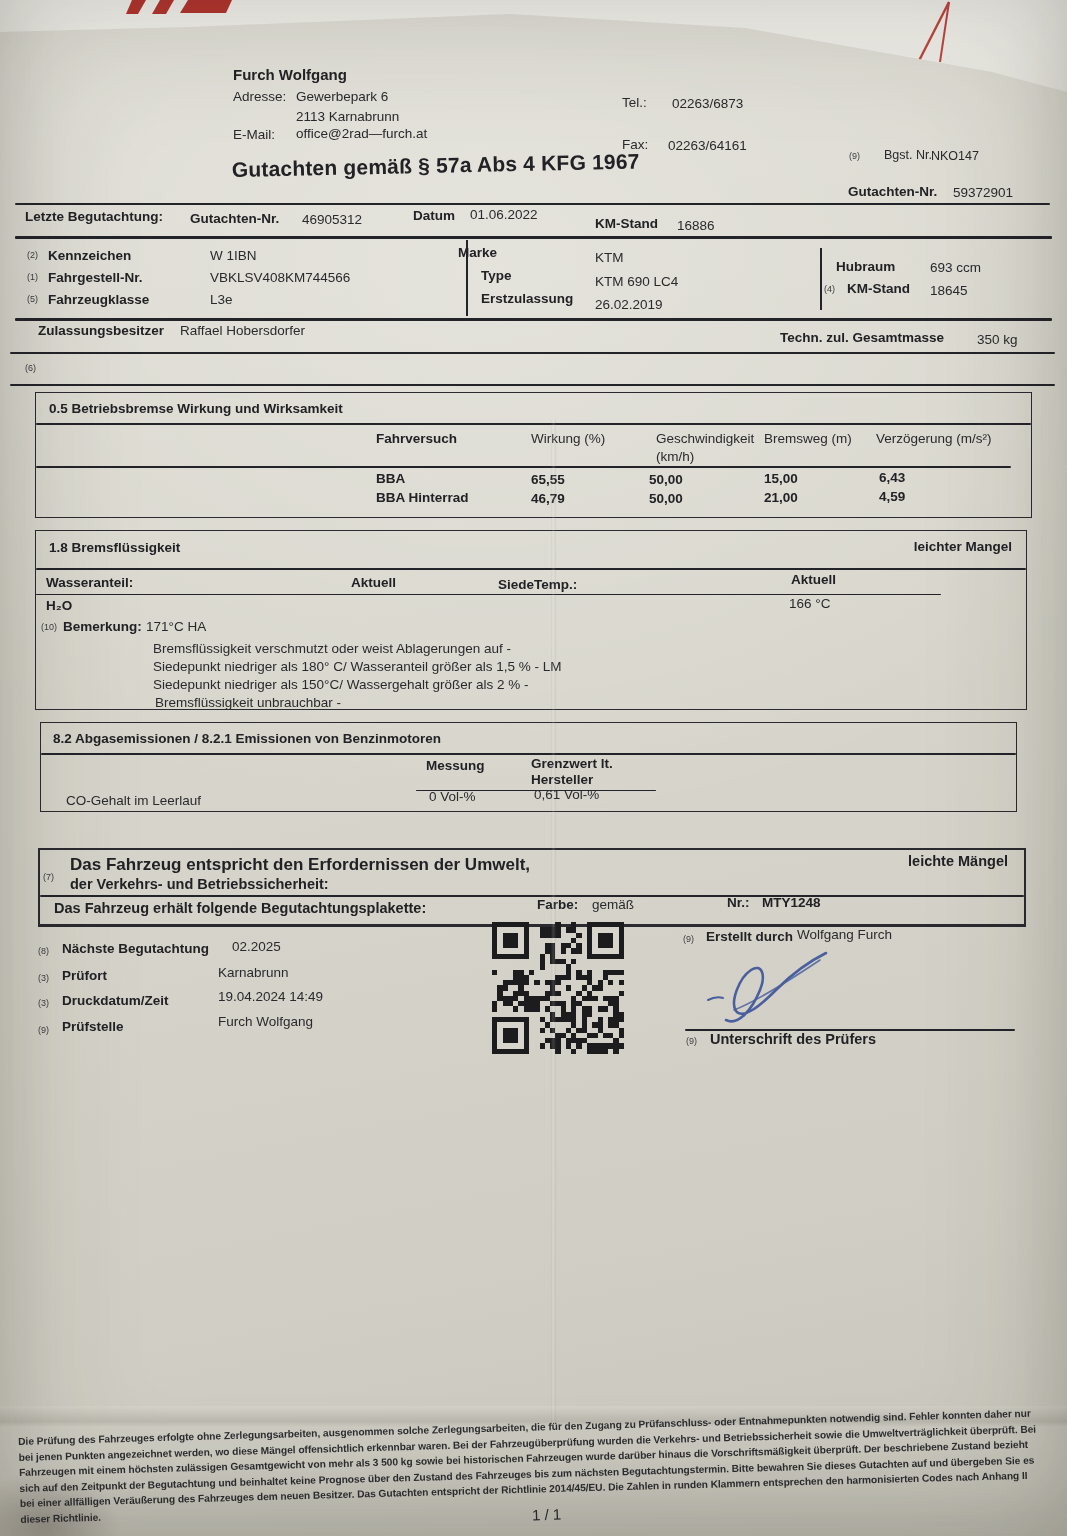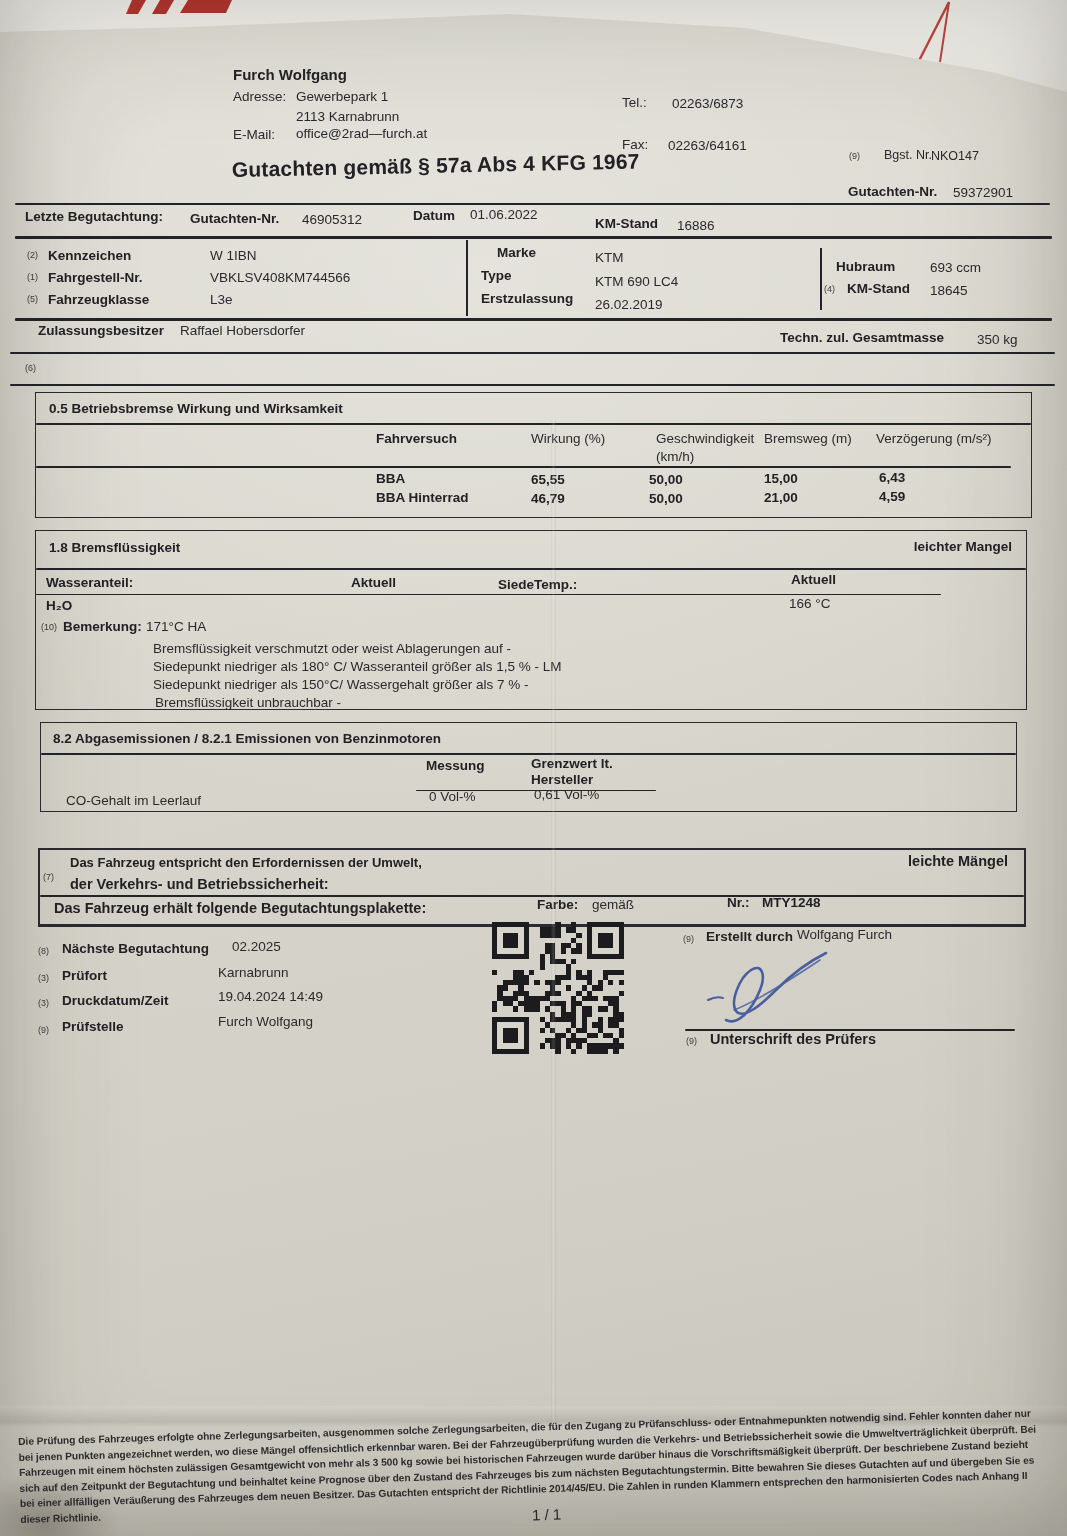--- a/index.html
+++ b/index.html
@@ -55,21 +55,21 @@
     <svg style="position:absolute;left:893px;top:0" width="70" height="100" viewBox="0 0 70 100">
       <polyline points="56,2 8,96" fill="none" stroke="#c0443e" stroke-width="2.4"></polyline>
       <polyline points="56,2 47,62" fill="none" stroke="#c0443e" stroke-width="2"></polyline>
     </svg>
   </div>
 
   <div class="paper">
 
     <span class="t b" style="left:233px;top:66px;font-size:15px">Furch Wolfgang</span>
     <span class="t" style="left:233px;top:89px">Adresse:</span>
-    <span class="t" style="left:296px;top:89px">Gewerbepark 1</span>
+    <span class="t" style="left:296px;top:89px">Gewerbepark 6</span>
     <span class="t" style="left:296px;top:109px">2113 Karnabrunn</span>
     <span class="t" style="left:233px;top:127px">E-Mail:</span>
     <span class="t" style="left:296px;top:126px">office@2rad—furch.at</span>
     <span class="t" style="left:622px;top:95px">Tel.:</span>
     <span class="t" style="left:672px;top:96px">02263/6873</span>
     <span class="t" style="left:622px;top:137px">Fax:</span>
     <span class="t" style="left:668px;top:138px">02263/64161</span>
     <span class="t ref" style="left:849px;top:151px">(9)</span>
     <span class="t" style="left:884px;top:148px;font-size:12.5px">Bgst. Nr.</span>
     <span class="t" style="left:931px;top:149px;font-size:12.5px">NKO147</span>
@@ -92,21 +92,21 @@
     <span class="t ref" style="left:27px;top:250px">(2)</span>
     <span class="t b" style="left:48px;top:248px">Kennzeichen</span>
     <span class="t" style="left:210px;top:248px">W 1IBN</span>
     <span class="t ref" style="left:27px;top:272px">(1)</span>
     <span class="t b" style="left:48px;top:270px">Fahrgestell-Nr.</span>
     <span class="t" style="left:210px;top:270px">VBKLSV408KM744566</span>
     <span class="t ref" style="left:27px;top:294px">(5)</span>
     <span class="t b" style="left:48px;top:292px">Fahrzeugklasse</span>
     <span class="t" style="left:210px;top:292px">L3e</span>
     <div class="vl" style="left:466px;top:240px;height:76px"></div>
-    <span class="t b" style="left:497px;top:245px">Marke</span>
+    <span class="t b" style="left:458px;top:245px">Marke</span>
     <span class="t" style="left:595px;top:250px">KTM</span>
     <span class="t b" style="left:481px;top:268px">Type</span>
     <span class="t" style="left:595px;top:274px">KTM 690 LC4</span>
     <span class="t b" style="left:481px;top:291px">Erstzulassung</span>
     <span class="t" style="left:595px;top:297px">26.02.2019</span>
     <div class="vl" style="left:820px;top:248px;height:62px"></div>
     <span class="t b" style="left:836px;top:259px">Hubraum</span>
     <span class="t" style="left:930px;top:260px">693 ccm</span>
     <span class="t ref" style="left:824px;top:284px">(4)</span>
     <span class="t b" style="left:847px;top:281px">KM-Stand</span>
@@ -154,40 +154,40 @@
       <span class="t b" style="left:462px;top:46px">SiedeTemp.:</span>
       <span class="t b" style="left:755px;top:41px">Aktuell</span>
       <div class="hl" style="left:0;top:63px;width:905px;height:1.4px"></div>
       <span class="t b" style="left:10px;top:67px">H₂O</span>
       <span class="t" style="left:753px;top:65px">166 °C</span>
       <span class="t ref" style="left:5px;top:91px">(10)</span>
       <span class="t b" style="left:27px;top:88px">Bemerkung:</span>
       <span class="t" style="left:110px;top:88px">171°C HA</span>
       <span class="t" style="left:117px;top:110px">Bremsflüssigkeit verschmutzt oder weist Ablagerungen auf -</span>
       <span class="t" style="left:117px;top:128px">Siedepunkt niedriger als 180° C/ Wasseranteil größer als 1,5 % - LM</span>
-      <span class="t" style="left:117px;top:146px">Siedepunkt niedriger als 150°C/ Wassergehalt größer als 7 % -</span>
+      <span class="t" style="left:117px;top:146px">Siedepunkt niedriger als 150°C/ Wassergehalt größer als 2 % -</span>
       <span class="t" style="left:119px;top:164px">Bremsflüssigkeit unbrauchbar -</span>
     </div>
 
     <div class="bx" style="left:40px;top:722px;width:975px;height:88px">
       <span class="t b" style="left:12px;top:8px">8.2 Abgasemissionen / 8.2.1 Emissionen von Benzinmotoren</span>
       <div class="hl" style="left:0;top:30px;width:975px;height:1.5px"></div>
       <span class="t b" style="left:385px;top:35px">Messung</span>
       <span class="t b" style="left:490px;top:33px">Grenzwert lt.</span>
       <span class="t b" style="left:490px;top:49px">Hersteller</span>
       <div class="hl" style="left:375px;top:67px;width:240px;height:1.4px"></div>
       <span class="t" style="left:25px;top:70px">CO-Gehalt im Leerlauf</span>
       <span class="t" style="left:388px;top:66px">0 Vol-%</span>
       <span class="t" style="left:493px;top:64px">0,61 Vol-%</span>
     </div>
 
 
     <div class="bx" style="left:38px;top:848px;width:984px;height:74px;border-width:2.4px;border-bottom-width:3px">
       <span class="t ref" style="left:3px;top:22px">(7)</span>
-      <span class="t b" style="left:30px;top:5px;font-size:13px">Das Fahrzeug entspricht den Erfordernissen der Umwelt,</span>
+      <span class="t b" style="left:30px;top:5px;font-size:17px">Das Fahrzeug entspricht den Erfordernissen der Umwelt,</span>
       <span class="t b" style="left:30px;top:26px;font-size:14.5px">der Verkehrs- und Betriebssicherheit:</span>
       <span class="t b" style="right:16px;top:3px;font-size:14.5px">leichte Mängel</span>
       <div class="hl" style="left:0;top:45px;width:984px;height:1.8px"></div>
       <span class="t b" style="left:14px;top:50px;font-size:14.5px">Das Fahrzeug erhält folgende Begutachtungsplakette:</span>
       <span class="t b" style="left:497px;top:47px">Farbe:</span>
       <span class="t" style="left:552px;top:47px">gemäß</span>
       <span class="t b" style="left:687px;top:45px">Nr.:</span>
       <span class="t b" style="left:722px;top:45px">MTY1248</span>
     </div>
 

